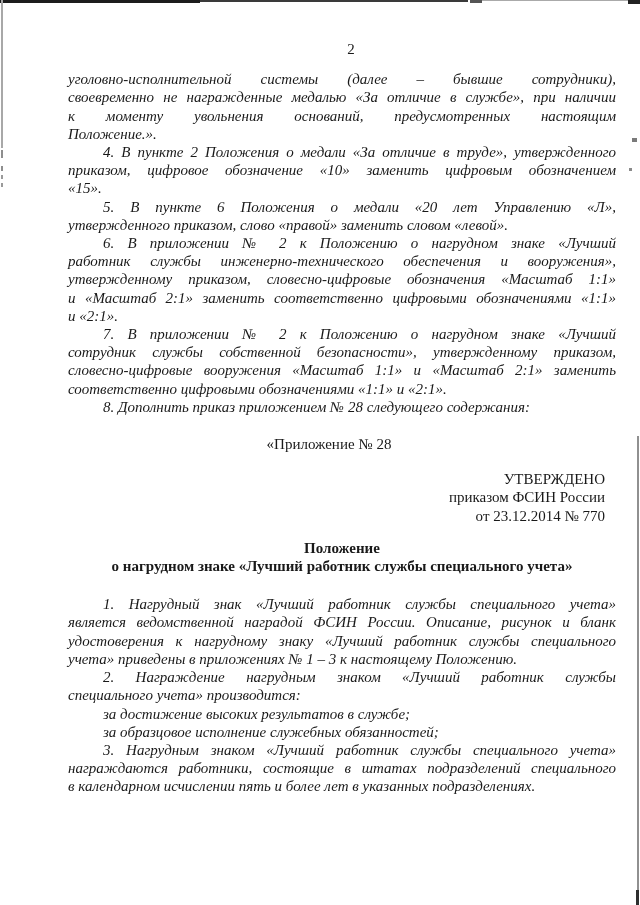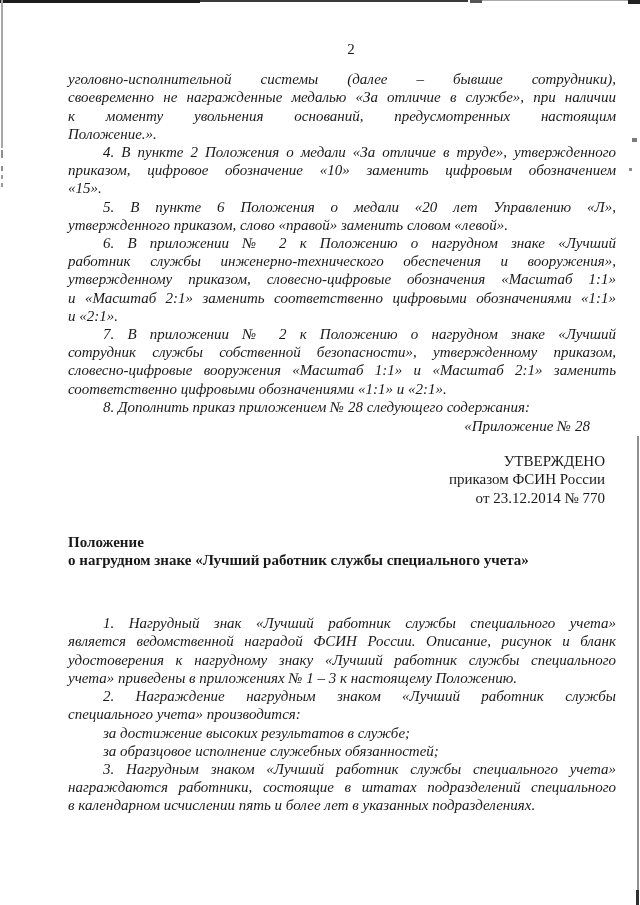--- a/index.html
+++ b/index.html
@@ -21,25 +21,25 @@
     line-height: 18.2px;
   }
   .pagenum { text-align: center; padding-left: 18px; margin-bottom: 12px; }
   .para { margin: 0; font-style: italic; }
   .line {
     text-align: justify;
     text-align-last: justify;
   }
   .line.last { text-align-last: left; }
   .line.indent { text-indent: 35px; }
-  .appendix { margin-top: 1px; text-align: right; padding-right: 26px; font-style: italic; }
+  .appendix { margin-top: 19px; text-align: center; padding-right: 26px; }
   .approval-wrap { margin-top: 17px; text-align: right; padding-right: 11px; }
   .approval { display: inline-block; text-align: right; }
-  .reg-title { margin-top: 26px; font-weight: bold; }
-  .body-section { margin-top: 45px; }
+  .reg-title { margin-top: 14px; text-align: center; font-weight: bold; }
+  .body-section { margin-top: 20px; }
   
   .artifact { position: absolute; }
   .top-a { left: 0; top: 0; width: 200px; height: 3px; background: #1c1c1c; }
   .top-b { left: 200px; top: 0; width: 268px; height: 2px; background: #3a3a3a; }
   .top-c { left: 470px; top: 0; width: 12px; height: 3px; background: #555555; }
   .top-d { left: 482px; top: 0; width: 146px; height: 1px; background: #aaaaaa; }
   .top-e { left: 628px; top: 0; width: 12px; height: 4px; background: #222222; }
   .left-line { left: 1px; top: 0; width: 2px; height: 148px; background: #a8a8a8; }
   .left-d1 { left: 1px; top: 150px; width: 2px; height: 8px; background: #8e8e8e; }
   .left-d2 { left: 1px; top: 166px; width: 2px; height: 5px; background: #8e8e8e; }

